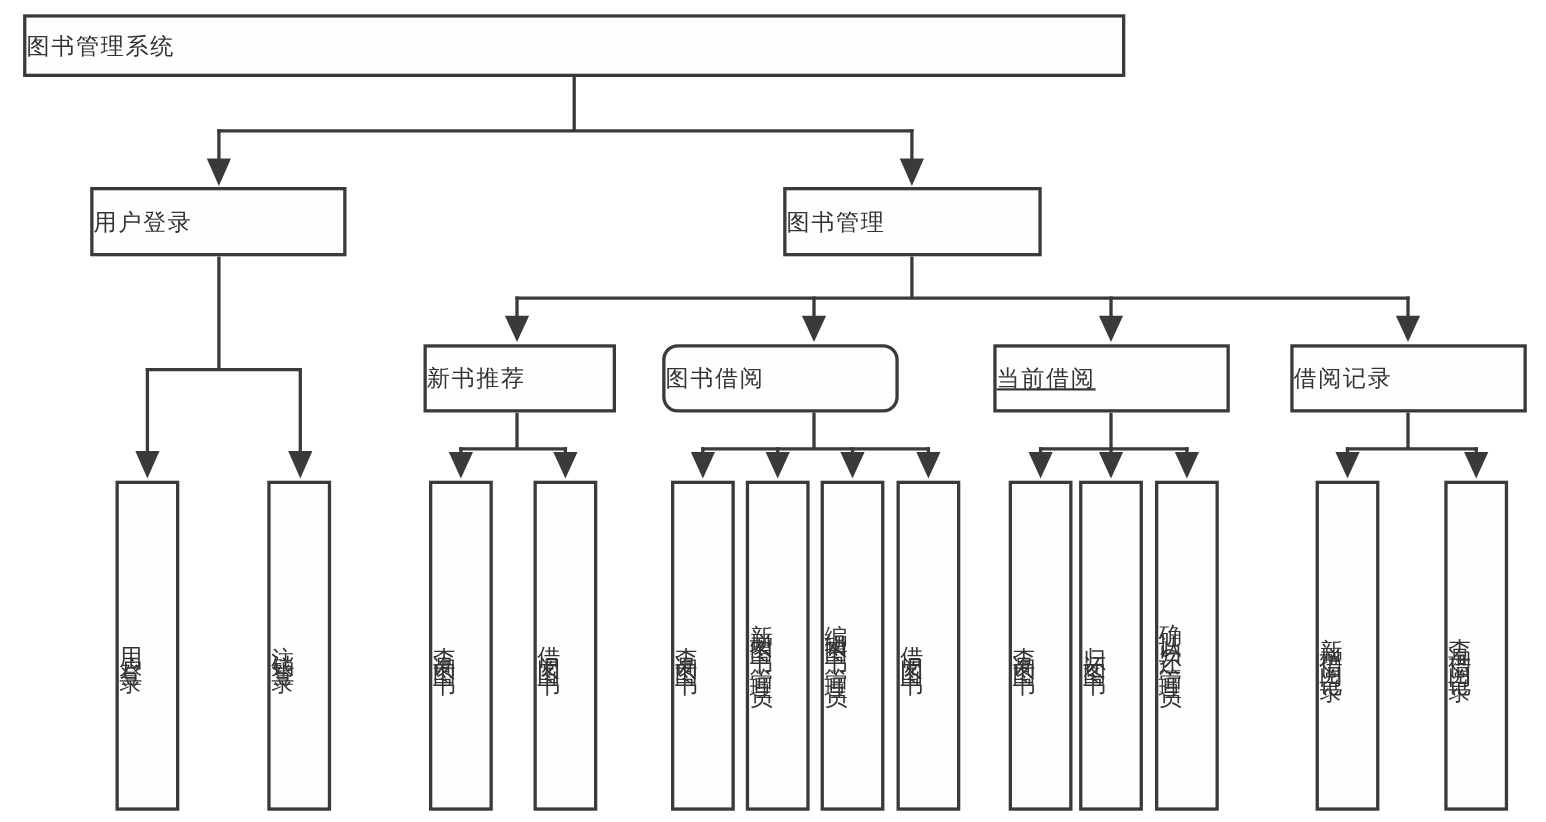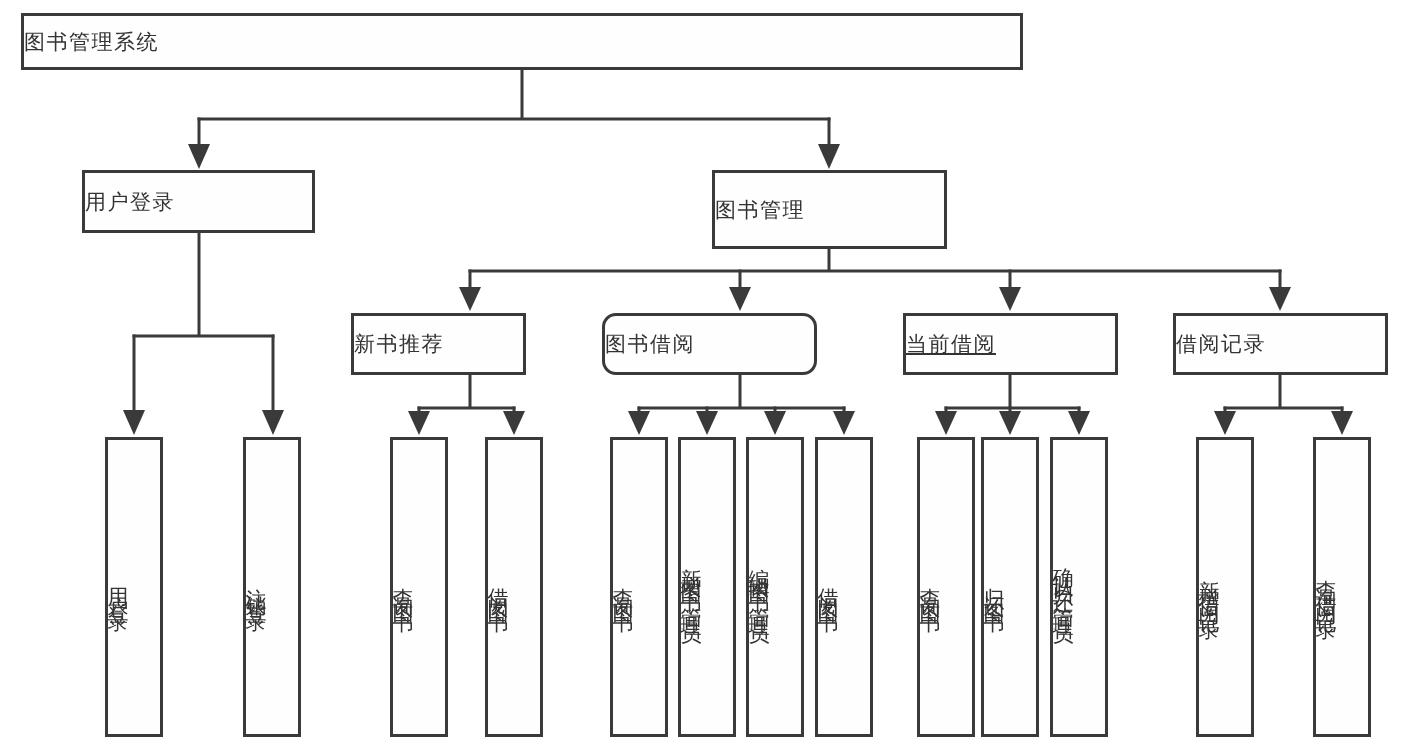--- a/index.html
+++ b/index.html
@@ -28,22 +28,22 @@
     writing-mode: vertical-rl;
     text-orientation: mixed;
     font-size: 21px;
     letter-spacing: 8px;
     line-height: 1;
     white-space: nowrap;
   }
   
   .n-root  { left: 21px;   top: 13px;  width: 1002px; height: 57px; }
   .n-l2a   { left: 82px;   top: 170px; width: 233px;  height: 63px; }
-  .n-l2b   { left: 712px;  top: 170px; width: 235px;  height: 79px; }
-  .n-l3a   { left: 351px;  top: 313px; width: 175px;  height: 62px; }
+  .n-l2b   { left: 712px;  top: 170px; width: 235px;  height: 63px; }
+  .n-l3a   { left: 385px;  top: 313px; width: 175px;  height: 62px; }
   .n-l3b   { left: 602px;  top: 313px; width: 215px;  height: 62px; border-radius: 14px; }
   .n-l3c   { left: 903px;  top: 313px; width: 215px;  height: 62px; text-decoration: underline; }
   .n-l3d   { left: 1173px; top: 313px; width: 215px;  height: 62px; }
   .leaf    { top: 437px; width: 58px; height: 300px; }
   .lf1  { left: 105px; }  .lf2  { left: 243px; }
   .lf3  { left: 390px; }  .lf4  { left: 485px; }
   .lf5  { left: 610px; }  .lf6  { left: 678px; }
   .lf7  { left: 746px; }  .lf8  { left: 815px; }
   .lf9  { left: 917px; }  .lf10 { left: 981px; }
   .lf11 { left: 1050px; } .lf12 { left: 1196px; }

